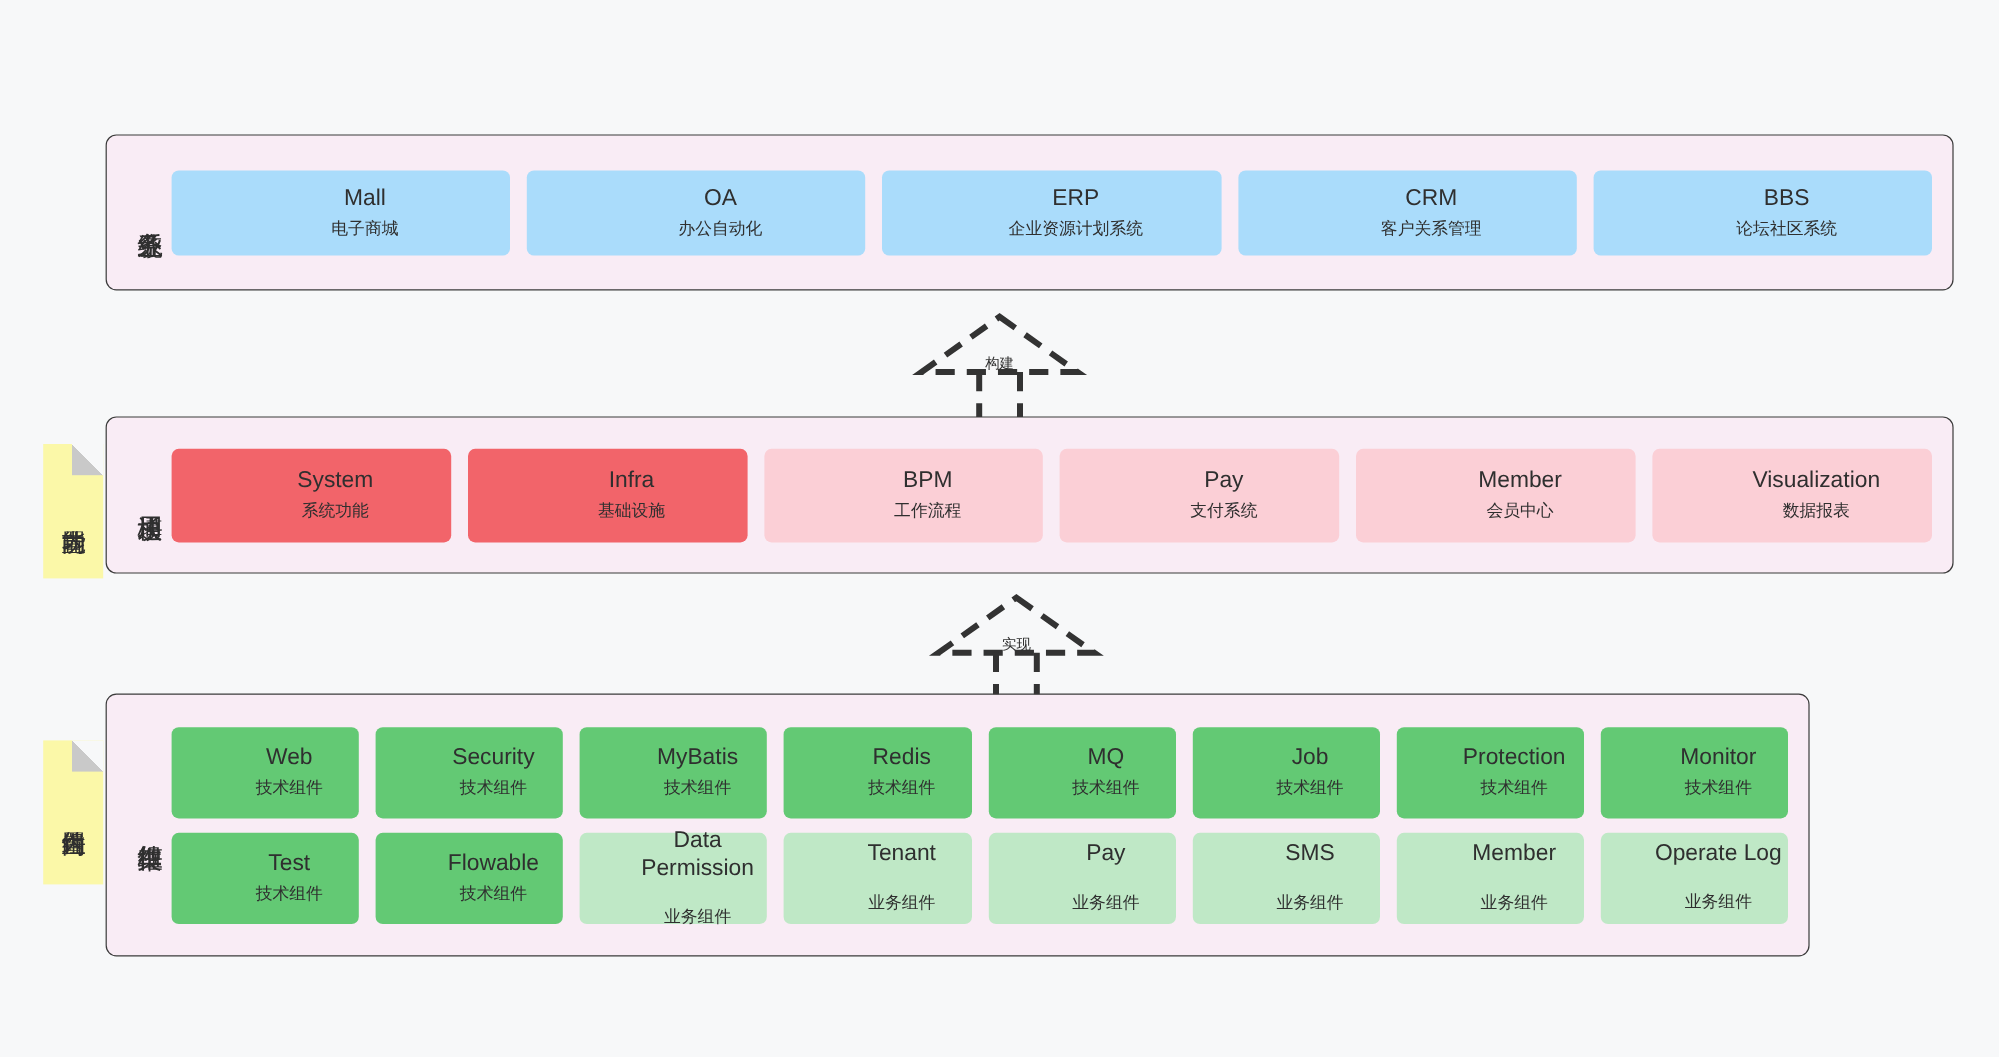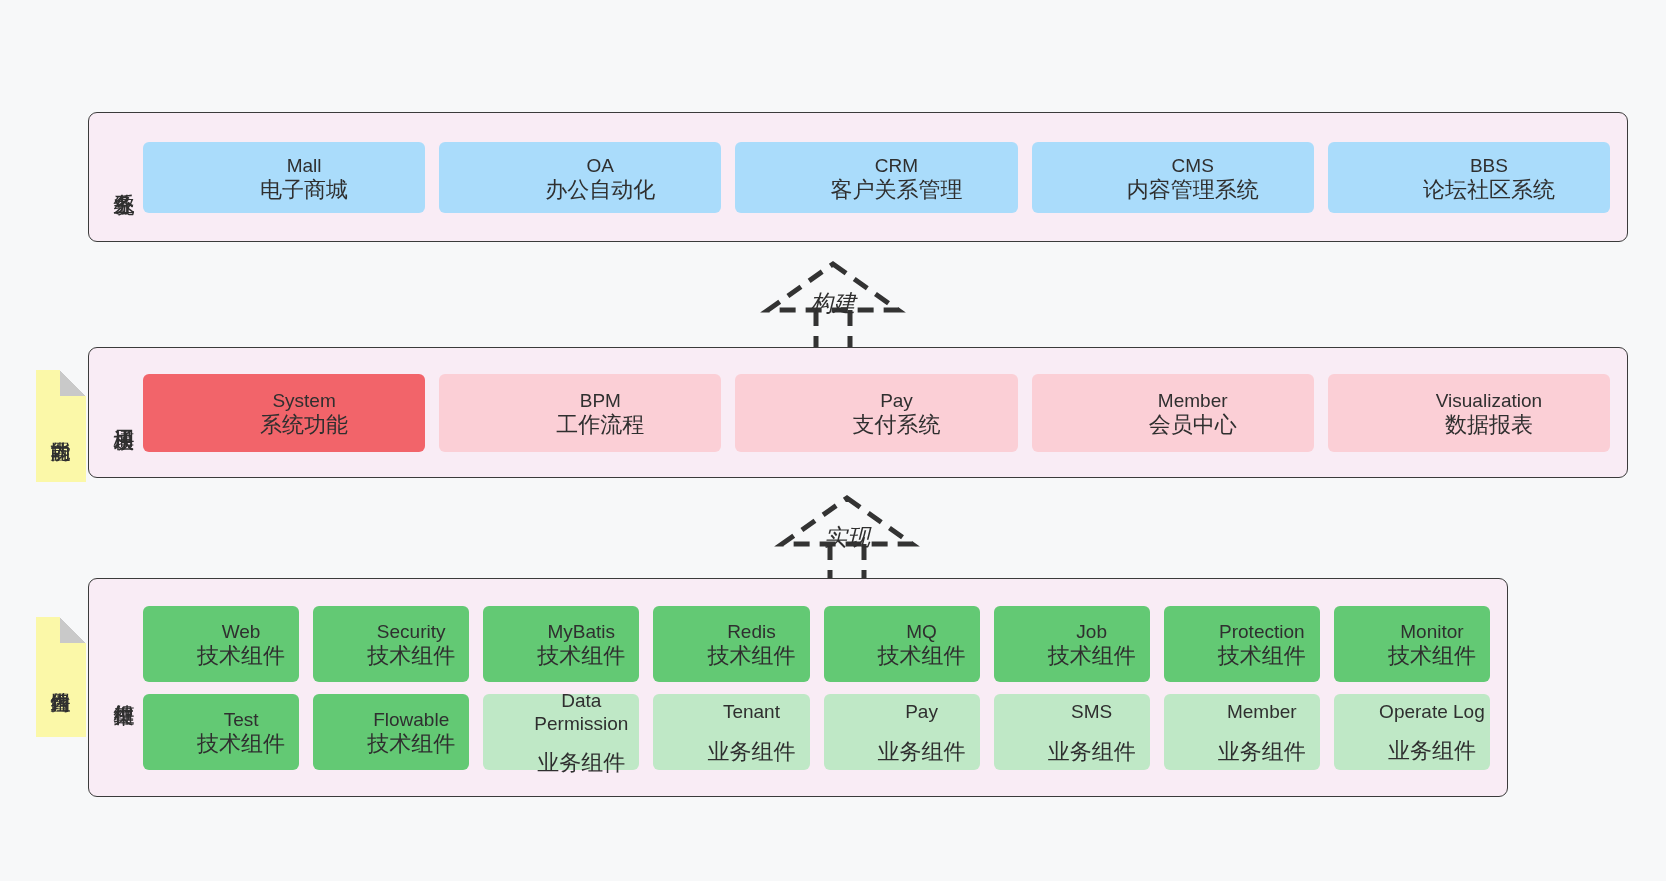--- a/index.html
+++ b/index.html
@@ -84,21 +84,21 @@
     text-align: center;
     color: #2f2f2f;
     padding-left: 40px;
   }
   .card .t1 {
     font-size: 19px;
     line-height: 25px;
     white-space: nowrap;
   }
   .card .t2 {
-    font-size: 22px;
+    font-size: 14px;
     line-height: 24px;
     white-space: nowrap;
   }
   .card.wrap-title .t1 {
     white-space: normal;
     line-height: 23px;
   }
 
   
   .c-blue       { background: #aadcfb; }
@@ -149,27 +149,26 @@
     position: absolute;
     width: 150px;
     height: 92px;
   }
   .arrow svg { display: block; }
   .arrow .arrow-label {
     position: absolute;
     left: 50%;
     transform: translateX(-50%);
     top: 34px;
-    font-size: 23px;
+    font-size: 12px;
     line-height: 22px;
     color: #2f2f2f;
     background: transparent;
     white-space: nowrap;
     user-select: none;
-    font-style: italic;
   }
   #arrow-build   { left: 758px; top: 258px; }
   #arrow-realize { left: 772px; top: 492px; }
 </style>
 </head>
 <body>
 
 <div class="canvas">
 
   <div class="layer" id="layer-business">
@@ -178,26 +177,26 @@
       <div class="row" id="business-row">
           <div class="card c-blue">
             <div class="t1">Mall</div>
             <div class="t2">电子商城</div>
           </div>
           <div class="card c-blue">
             <div class="t1">OA</div>
             <div class="t2">办公自动化</div>
           </div>
           <div class="card c-blue">
+            <div class="t1">ERP</div>
+            <div class="t2">企业资源计划系统</div>
+          </div>
+          <div class="card c-blue">
             <div class="t1">CRM</div>
             <div class="t2">客户关系管理</div>
-          </div>
-          <div class="card c-blue">
-            <div class="t1">CMS</div>
-            <div class="t2">内容管理系统</div>
           </div>
           <div class="card c-blue">
             <div class="t1">BBS</div>
             <div class="t2">论坛社区系统</div>
           </div>
         </div>
     </div>
   </div>
 
   <div class="arrow" id="arrow-build">
@@ -213,20 +212,24 @@
     <div class="sticky-label">内置功能</div>
   </div>
   <div class="layer" id="layer-common">
     <div class="layer-caption">通用模块</div>
     <div class="boxes-area">
       <div class="row" id="common-row">
           <div class="card c-red">
             <div class="t1">System</div>
             <div class="t2">系统功能</div>
           </div>
+          <div class="card c-red">
+            <div class="t1">Infra</div>
+            <div class="t2">基础设施</div>
+          </div>
           <div class="card c-pink">
             <div class="t1">BPM</div>
             <div class="t2">工作流程</div>
           </div>
           <div class="card c-pink">
             <div class="t1">Pay</div>
             <div class="t2">支付系统</div>
           </div>
           <div class="card c-pink">
             <div class="t1">Member</div>

